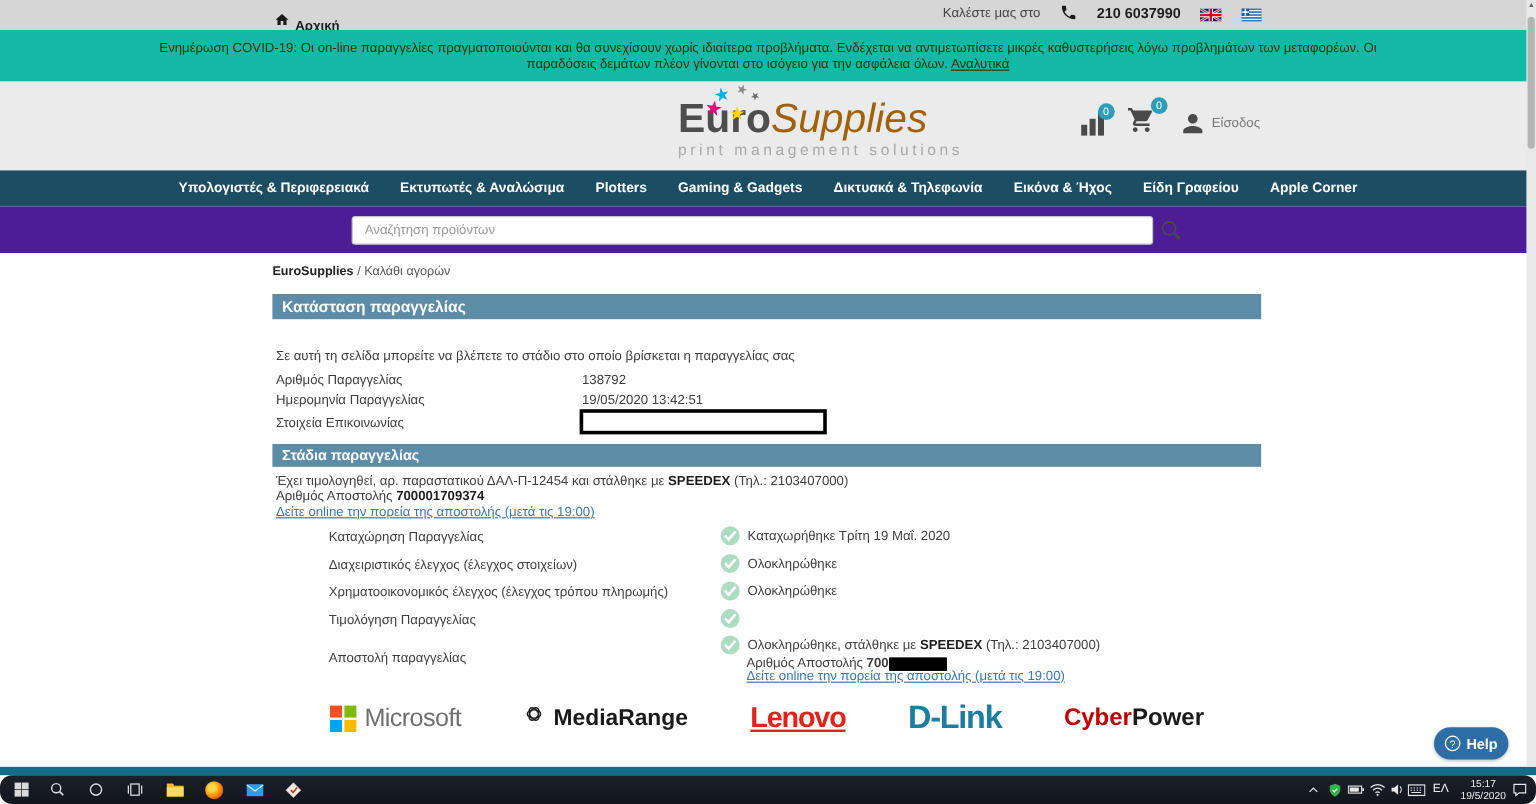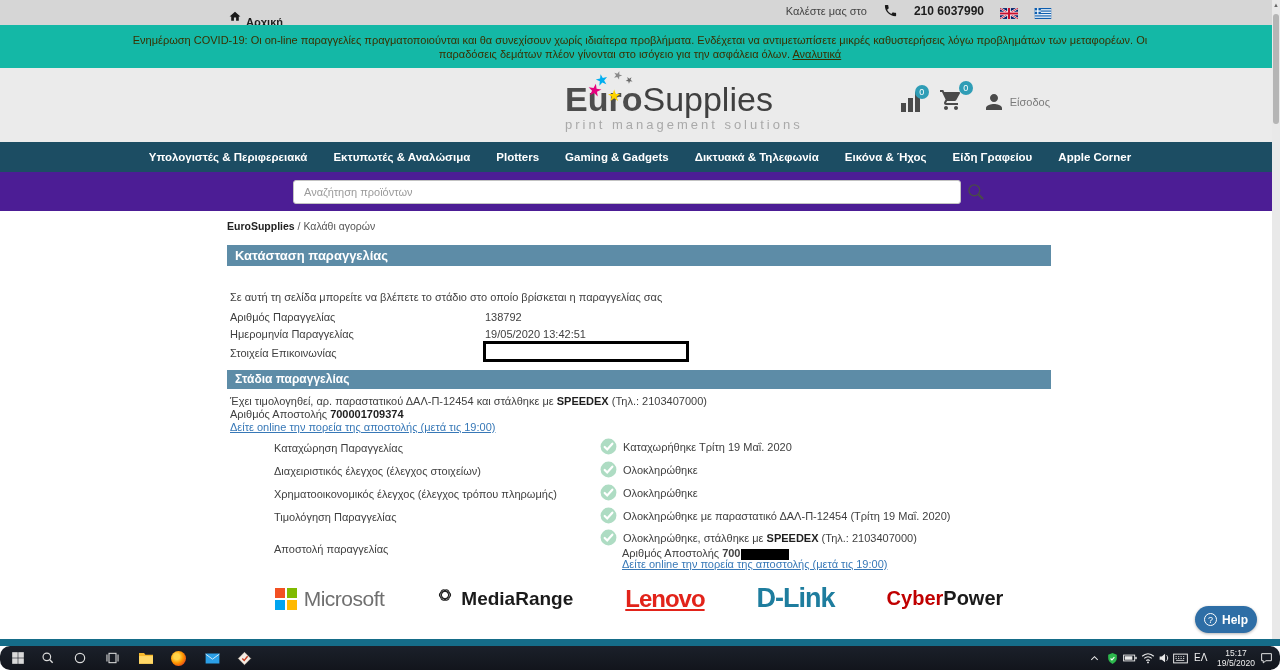--- a/index.html
+++ b/index.html
@@ -19,21 +19,21 @@
   
   .banner { position:absolute; left:0; top:25px; width:1280px; height:43px; background:#14b8a6; display:flex; align-items:center; justify-content:center; }
   .banner-inner { width:1030px; text-align:center; font-size:11px; line-height:14px; color:#3a3000; }
   .banner-inner a { color:#3a3000; text-decoration:underline; cursor:pointer; }
 
   
   .header { position:absolute; left:0; top:68px; width:1280px; height:74px; background:#ebebeb; }
   .logo { position:absolute; left:565px; top:12px; cursor:pointer; }
   .logo-line { font-size:34px; letter-spacing:0px; }
   .logo-euro { color:#4d4d4d; font-weight:bold; }
-  .logo-sup { color:#404040; font-weight:normal; }
+  .logo-sup { color:#a16207; font-weight:normal;font-style:italic; }
   .logo-tag { font-size:13px; color:#a9a9a9; letter-spacing:3px; margin-top:-2px; }
   .star { position:absolute; font-size:15px; line-height:1; }
   .header-icons { position:absolute; right:230px; top:20px; display:flex; align-items:center; gap:18px; }
   .hicon { position:relative; cursor:pointer; }
   .badge { position:absolute; top:-7px; right:-9px; width:14px; height:14px; border-radius:50%; background:#2f9db6; color:#fff; font-size:9px; display:flex; align-items:center; justify-content:center; }
   .bars { display:flex; align-items:flex-end; gap:2px; height:20px; }
   .bars i { display:block; width:5px; background:#4a4a4a; }
   .login-wrap { display:flex; align-items:center; gap:4px; cursor:pointer; }
   .login-label { font-size:11px; color:#7a7a7a; }
 
@@ -261,21 +261,20 @@
         </svg>
       <span class="txt">Ολοκληρώθηκε</span>
     </div>
 
     <div class="stage-label" style="top:300px">Τιμολόγηση Παραγγελίας</div>
     <div class="stage-status" style="top:296px">
       <svg class="check" viewBox="0 0 20 20">
           <circle cx="10" cy="10" r="9.3" fill="#aedcc3"></circle>
           <path d="M5.5 10.5l3 3 6-6.8" stroke="#fff" stroke-width="2.6" fill="none" stroke-linecap="round"></path>
         </svg>
-      <span class="txt">Ολοκληρώθηκε με παραστατικό ΔΑΛ-Π-12454 (Τρίτη 19 Μαΐ. 2020)</span>
     </div>
 
     <div class="stage-label" style="top:332px">Αποστολή παραγγελίας</div>
     <div class="stage-status" style="top:318px">
       <svg class="check" viewBox="0 0 20 20">
           <circle cx="10" cy="10" r="9.3" fill="#aedcc3"></circle>
           <path d="M5.5 10.5l3 3 6-6.8" stroke="#fff" stroke-width="2.6" fill="none" stroke-linecap="round"></path>
         </svg>
       <span class="txt">
         <span>Ολοκληρώθηκε, στάλθηκε με </span><b>SPEEDEX</b><span> (Τηλ.: 2103407000)</span>

